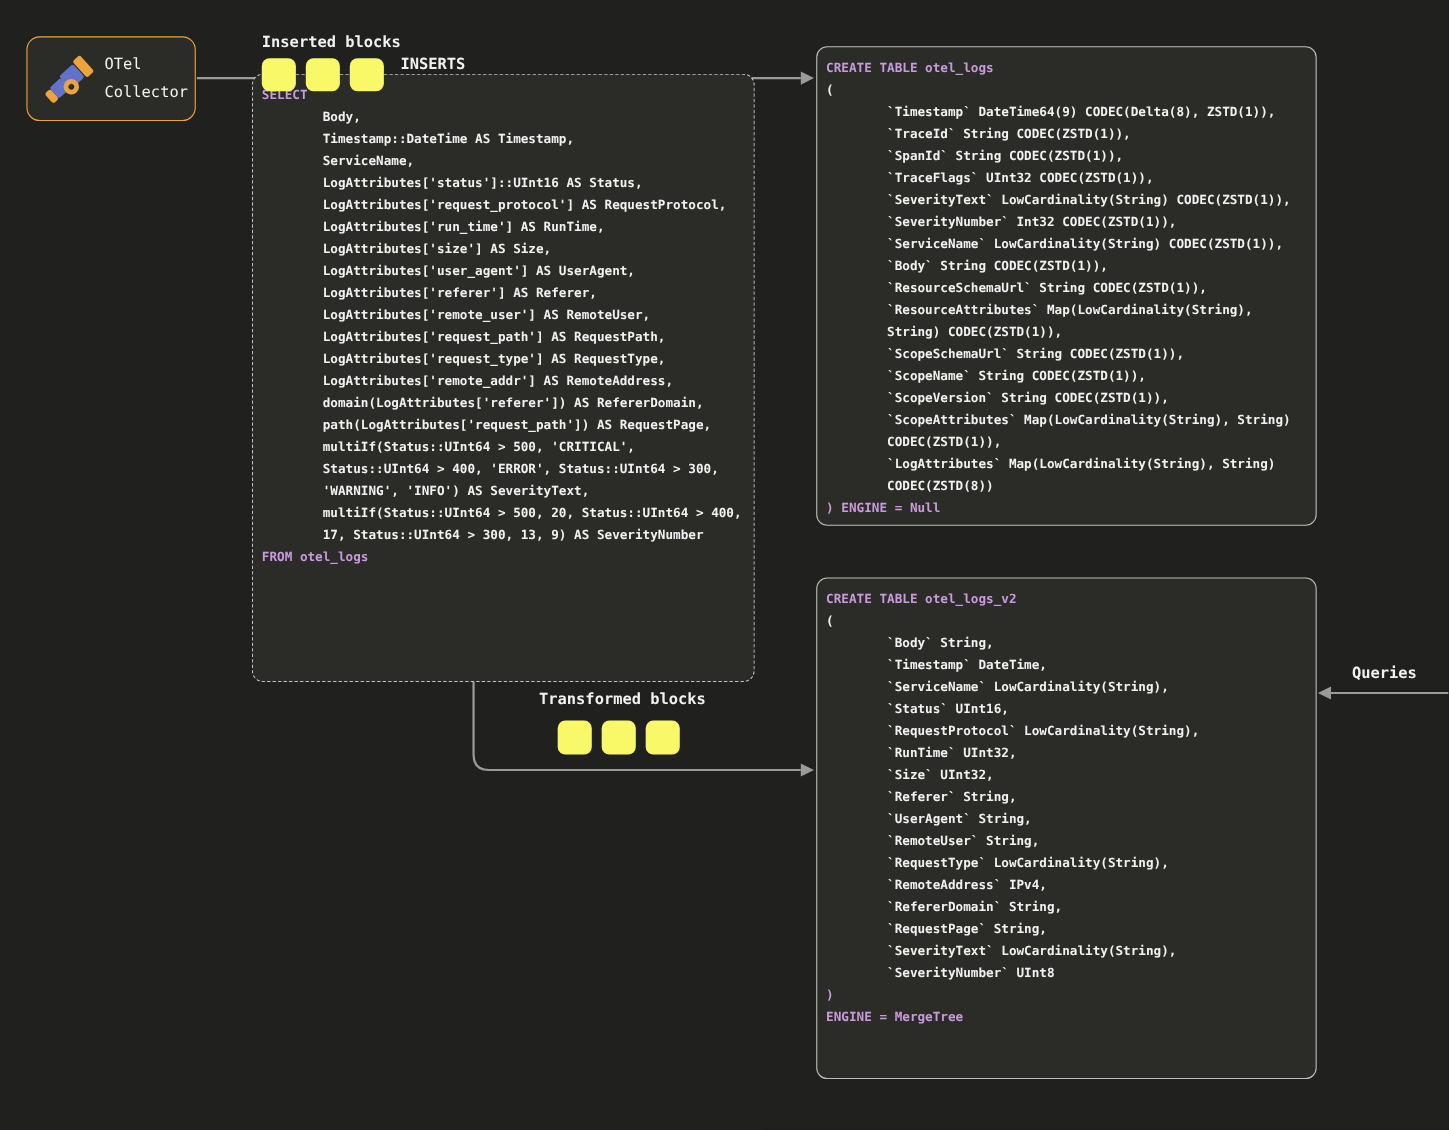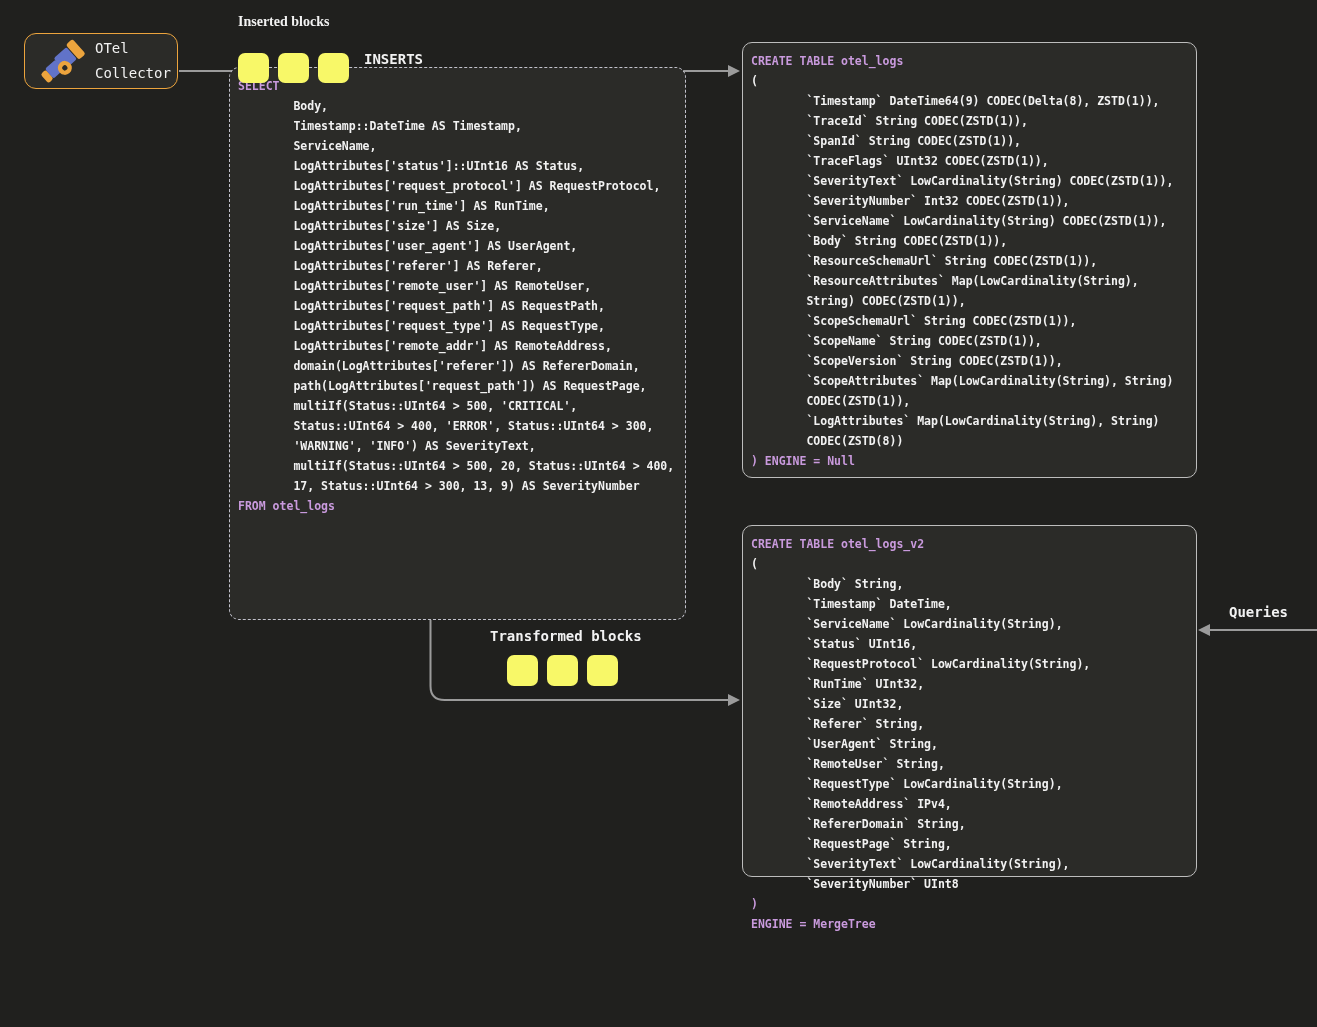--- a/index.html
+++ b/index.html
@@ -21,21 +21,21 @@
   }
   .code-box.solid { border:1px solid var(--box-border,#bdbdbd); }
   .code-box.dashed { border:1px dashed var(--dashed-border,#c0c0cc); }
   .code-line { white-space:pre; line-height:20px; color:var(--text-white,#f2f2f2); }
   .code-line.kw { color:var(--keyword-purple,#c99add); }
   .block {
     position:absolute; width:31px; height:30px;
     background:var(--accent-yellow,#f8f868); border-radius:7px;
   }
   .otel-node {
-    position:absolute; left:24px; top:33px; width:154px; height:56px;
+    position:absolute; left:24px; top:33px; width:154px; height:77px;
     box-sizing:border-box; background:var(--box-bg,#2b2b28);
     border:1.5px solid var(--accent-orange,#eca43d); border-radius:12px;
     display:flex; align-items:center; gap:7px; padding-left:11px;
     color:var(--text-white,#f2f2f2); font-size:14px;
   }
   .otel-node .title-line { line-height:25px; white-space:pre; }
 </style>
 </head>
 <body>
 
@@ -64,21 +64,21 @@
         <circle cx="23.5" cy="32" r="7" fill="#eca43d"></circle>
         <circle cx="23.5" cy="32" r="2.6" fill="#2b2b28"></circle>
       </g>
     </svg>
     <div class="otel-text">
       <div class="title-line">OTel</div>
       <div class="title-line">Collector</div>
     </div>
   </div>
 
-  <div class="label" style="left:238px; top:14px;font-family:Liberation Serif, serif;">Inserted blocks</div>
+  <div class="label" style="left:238px; top:31px;">Inserted blocks</div>
   <div class="label" style="left:364px; top:51px;text-align:center;">INSERTS</div>
   <div class="label" style="left:490px; top:628px;">Transformed blocks</div>
   <div class="label" style="left:1229px; top:604px;">Queries</div>
 
   <div class="code-box dashed" style="left:229px; top:67px; width:457px; height:553px;">
       <div class="code-line kw">SELECT</div>
       <div class="code-line">        Body,</div>
       <div class="code-line">        Timestamp::DateTime AS Timestamp,</div>
       <div class="code-line">        ServiceName,</div>
       <div class="code-line">        LogAttributes['status']::UInt16 AS Status,</div>
@@ -118,21 +118,21 @@
       <div class="code-line">        `ScopeSchemaUrl` String CODEC(ZSTD(1)),</div>
       <div class="code-line">        `ScopeName` String CODEC(ZSTD(1)),</div>
       <div class="code-line">        `ScopeVersion` String CODEC(ZSTD(1)),</div>
       <div class="code-line">        `ScopeAttributes` Map(LowCardinality(String), String)</div>
       <div class="code-line">        CODEC(ZSTD(1)),</div>
       <div class="code-line">        `LogAttributes` Map(LowCardinality(String), String)</div>
       <div class="code-line">        CODEC(ZSTD(8))</div>
       <div class="code-line kw">) ENGINE = Null</div>
     </div>
 
-  <div class="code-box solid" style="left:742px; top:525px; width:455px; height:352px;">
+  <div class="code-box solid" style="left:742px; top:525px; width:455px; height:456px;">
       <div class="code-line kw">CREATE TABLE otel_logs_v2</div>
       <div class="code-line">(</div>
       <div class="code-line">        `Body` String,</div>
       <div class="code-line">        `Timestamp` DateTime,</div>
       <div class="code-line">        `ServiceName` LowCardinality(String),</div>
       <div class="code-line">        `Status` UInt16,</div>
       <div class="code-line">        `RequestProtocol` LowCardinality(String),</div>
       <div class="code-line">        `RunTime` UInt32,</div>
       <div class="code-line">        `Size` UInt32,</div>
       <div class="code-line">        `Referer` String,</div>

